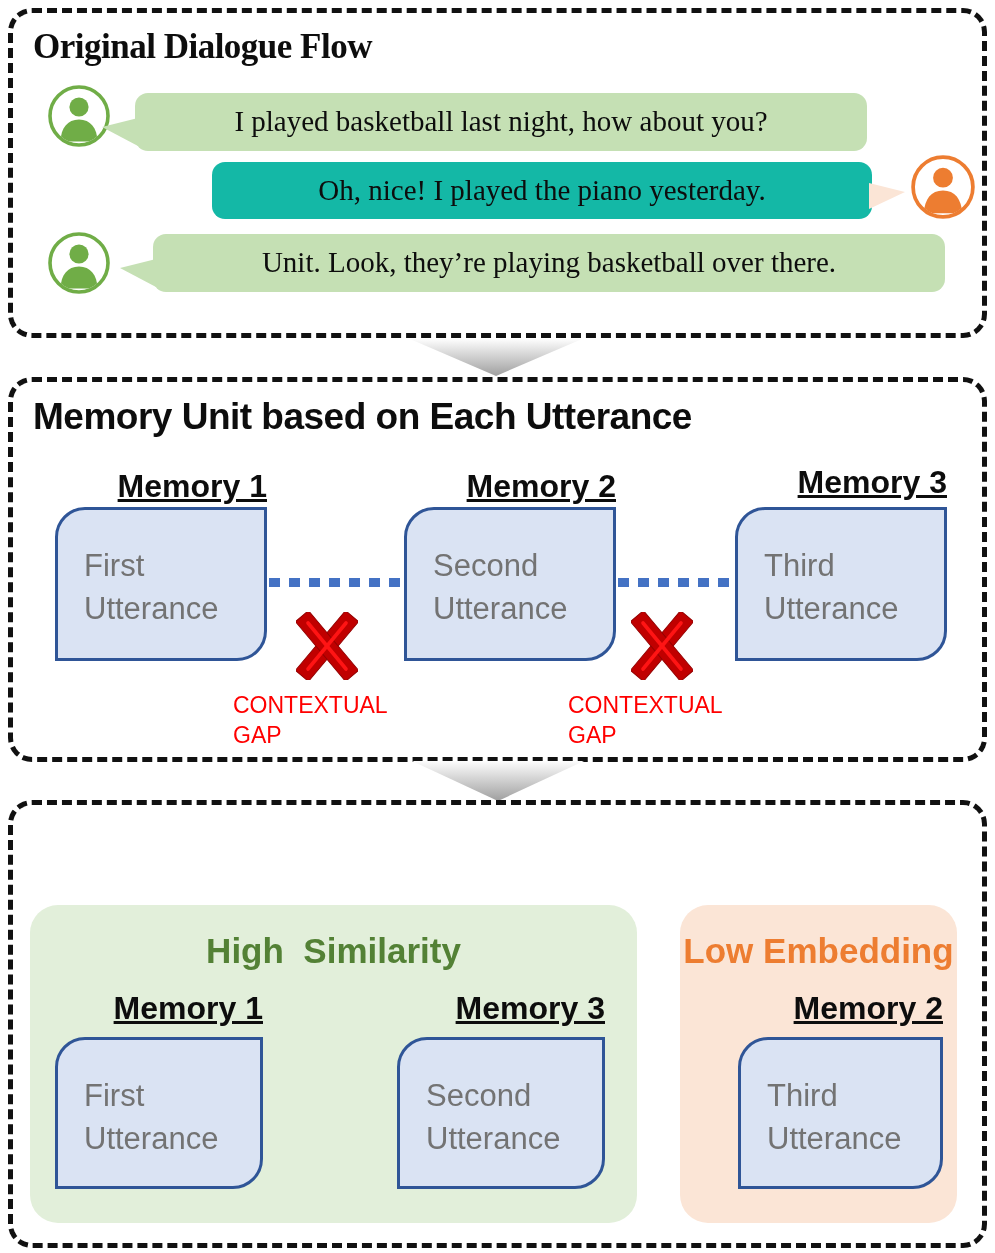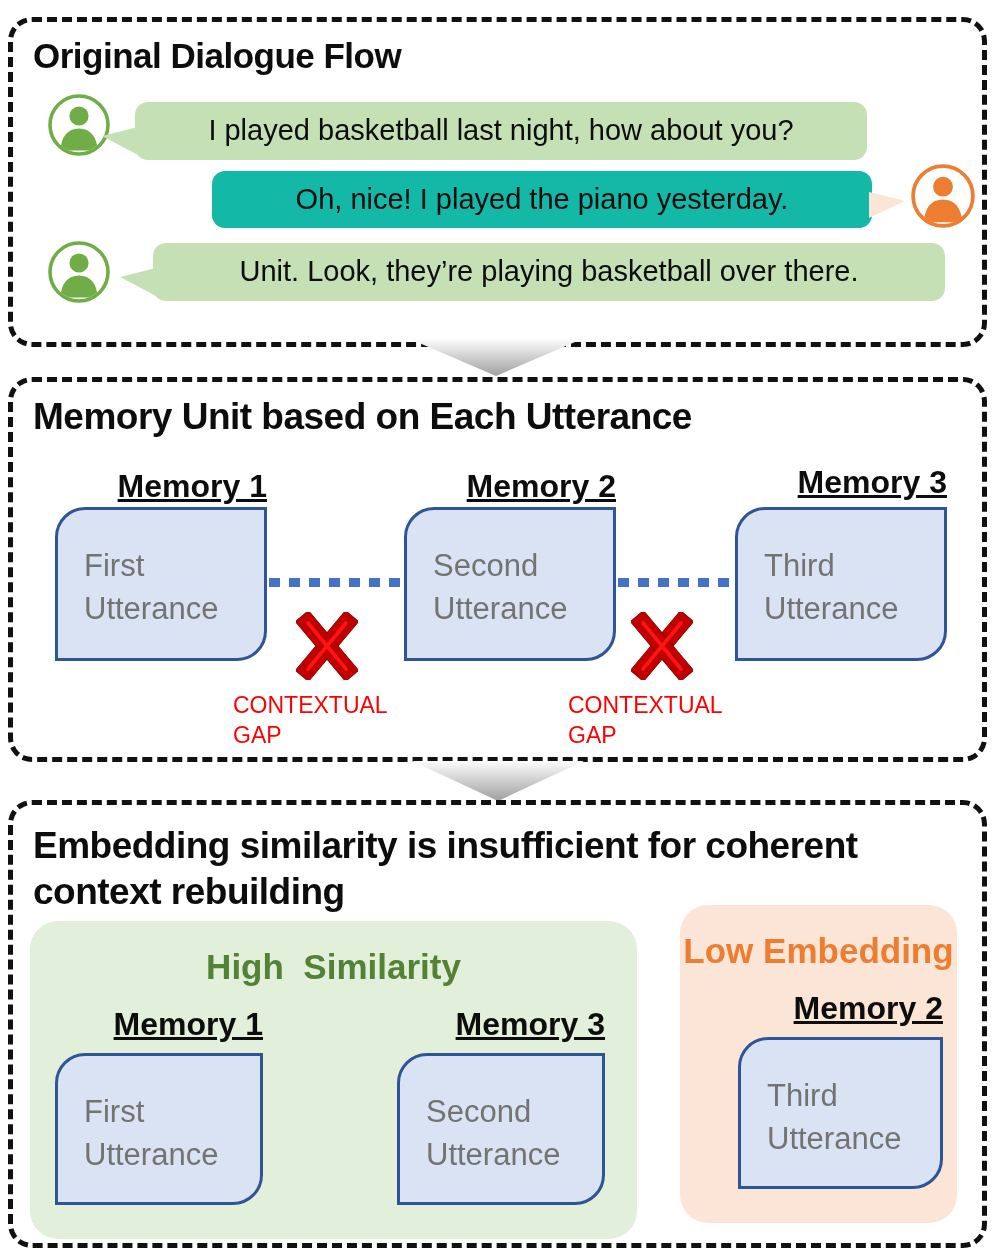--- a/index.html
+++ b/index.html
@@ -54,21 +54,21 @@
       <clipPath id="avclip">
           <circle cx="32" cy="32" r="27.4"></circle>
         </clipPath>
       <linearGradient id="arrowGrad" x1="0" y1="0" x2="0" y2="1">
         <stop offset="0" stop-color="#fdfdfd"></stop>
           <stop offset="1" stop-color="#9f9f9f"></stop>
       </linearGradient>
     </defs>
   </svg>
 
-  <section class="panel" style="left:8px;top:17px;width:979px;height:330px;">
+  <section class="panel" style="left:8px;top:8px;width:979px;height:330px;font-family:Liberation Serif, serif;">
     <div class="p-title" style="left:20px;top:14px;font-size:35px;">Original Dialogue Flow</div>
 
     <svg class="avatar av-green" style="left:34px;top:71px;" width="64" height="64" viewBox="0 0 64 64">
       <circle cx="32" cy="32" r="29" fill="#ffffff" stroke="currentColor" stroke-width="3.6"></circle>
       <g clip-path="url(#avclip)" fill="currentColor">
         <circle cx="32" cy="23" r="9.6"></circle>
         <path d="M32 35.5c-11.5 0-18 8.5-18.6 22h37.2C50 44 43.5 35.5 32 35.5Z"></path>
       </g>
     </svg>
     <div class="bubble green tail-left" style="left:122px;top:80px;width:732px;height:58px;">
@@ -155,26 +155,22 @@
       <div>CONTEXTUAL</div>
       <div>GAP</div>
     </div>
   </section>
 
   <svg class="flow-arrow" style="left:412px;top:761px;" width="172" height="40" viewBox="0 0 172 40">
     <polygon points="0,0 172,0 86,40" fill="url(#arrowGrad)"></polygon>
   </svg>
 
   <section class="panel" style="left:8px;top:800px;width:979px;height:448px;">
-    <div class="p-title" style="left:20px;top:18px;font-size:37px;line-height:46px;">
-      <div>Embedding similarity is insufficient for coherent</div>
-      <div>context rebuilding</div>
-    </div>
 
-    <div class="group-box high" style="left:17px;top:116px;width:607px;height:318px;">
+    <div class="group-box high" style="left:17px;top:100px;width:607px;height:318px;">
       <div class="group-label high">High  Similarity</div>
 
       <div class="mem-label" style="left:25px;top:85px;width:208px;">Memory 1</div>
       <div class="mem-card" style="left:25px;top:132px;width:208px;height:152px;">
         <div class="mem-text">First Utterance</div>
       </div>
 
       <div class="mem-label" style="left:367px;top:85px;width:208px;">Memory 3</div>
       <div class="mem-card" style="left:367px;top:132px;width:208px;height:152px;">
         <div class="mem-text">Second Utterance</div>

